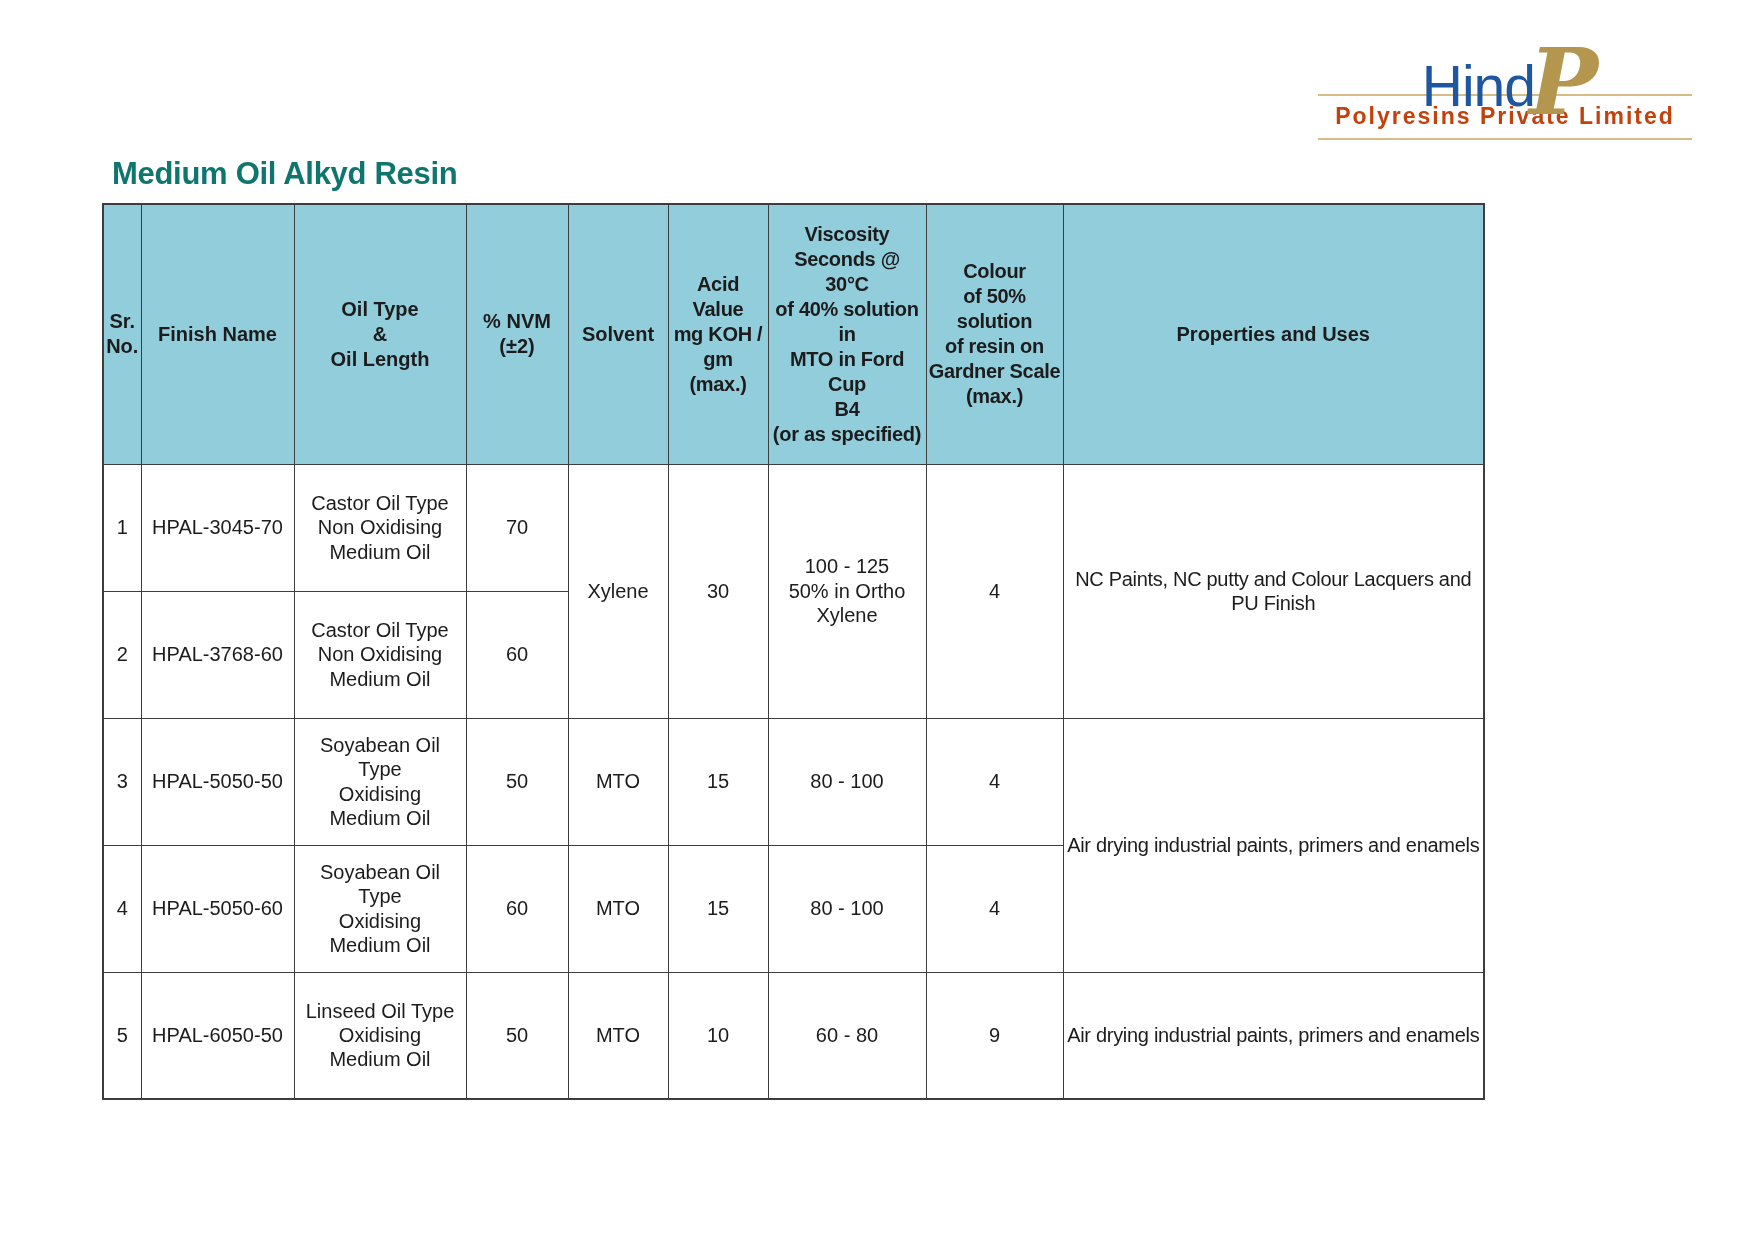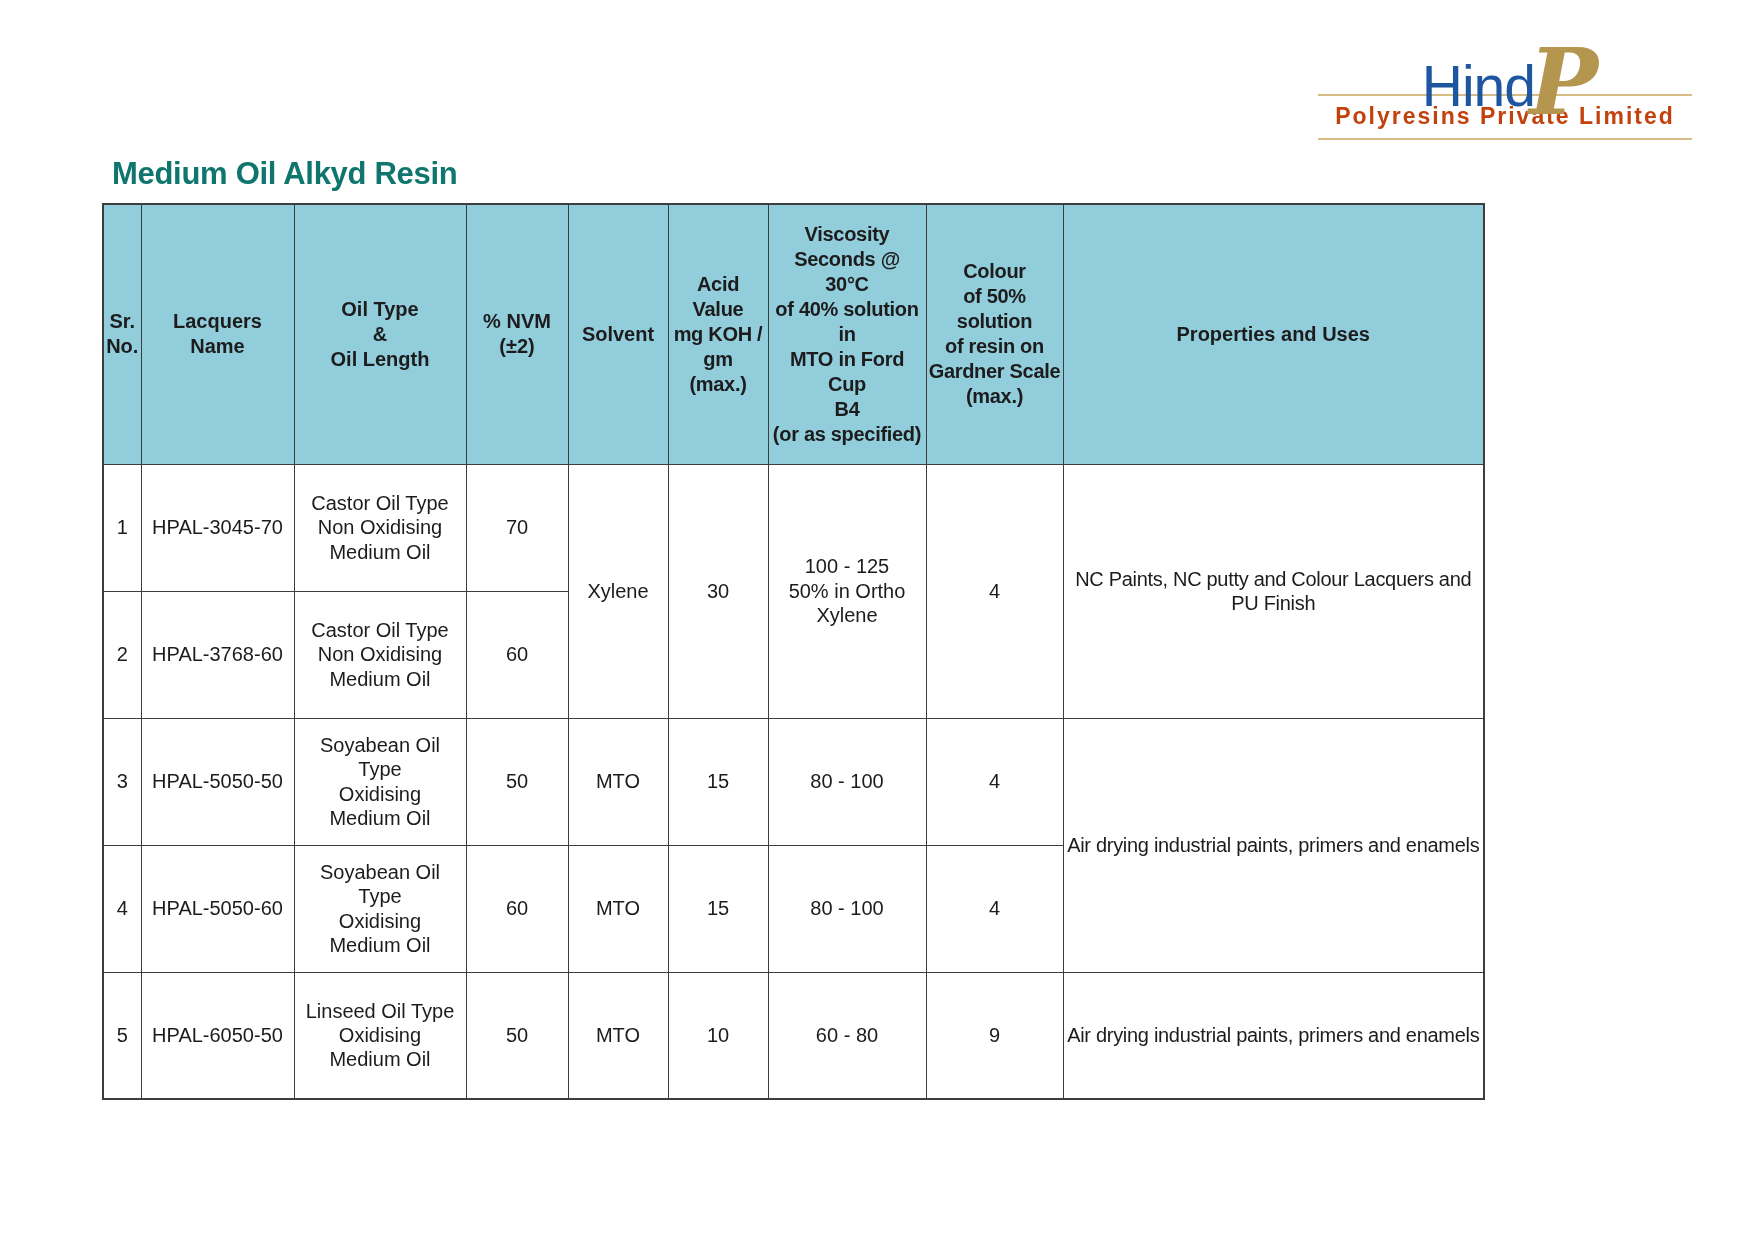--- a/index.html
+++ b/index.html
@@ -74,21 +74,21 @@
       <col style="width:100px">
       <col style="width:100px">
     <col style="width:158px">
       <col style="width:137px">
       <col style="width:421px">
   </colgroup>
   <thead>
     <tr class="hdr">
       <th>Sr.
 No.</th>
-      <th>Lacquers Name</th>
+      <th>Finish Name</th>
       <th>Oil Type
 &amp;
 Oil Length</th>
       <th>% NVM
 (±2)</th>
       <th>Solvent</th>
       <th class="tight">Acid Value
 mg KOH /
 gm
 (max.)</th>

